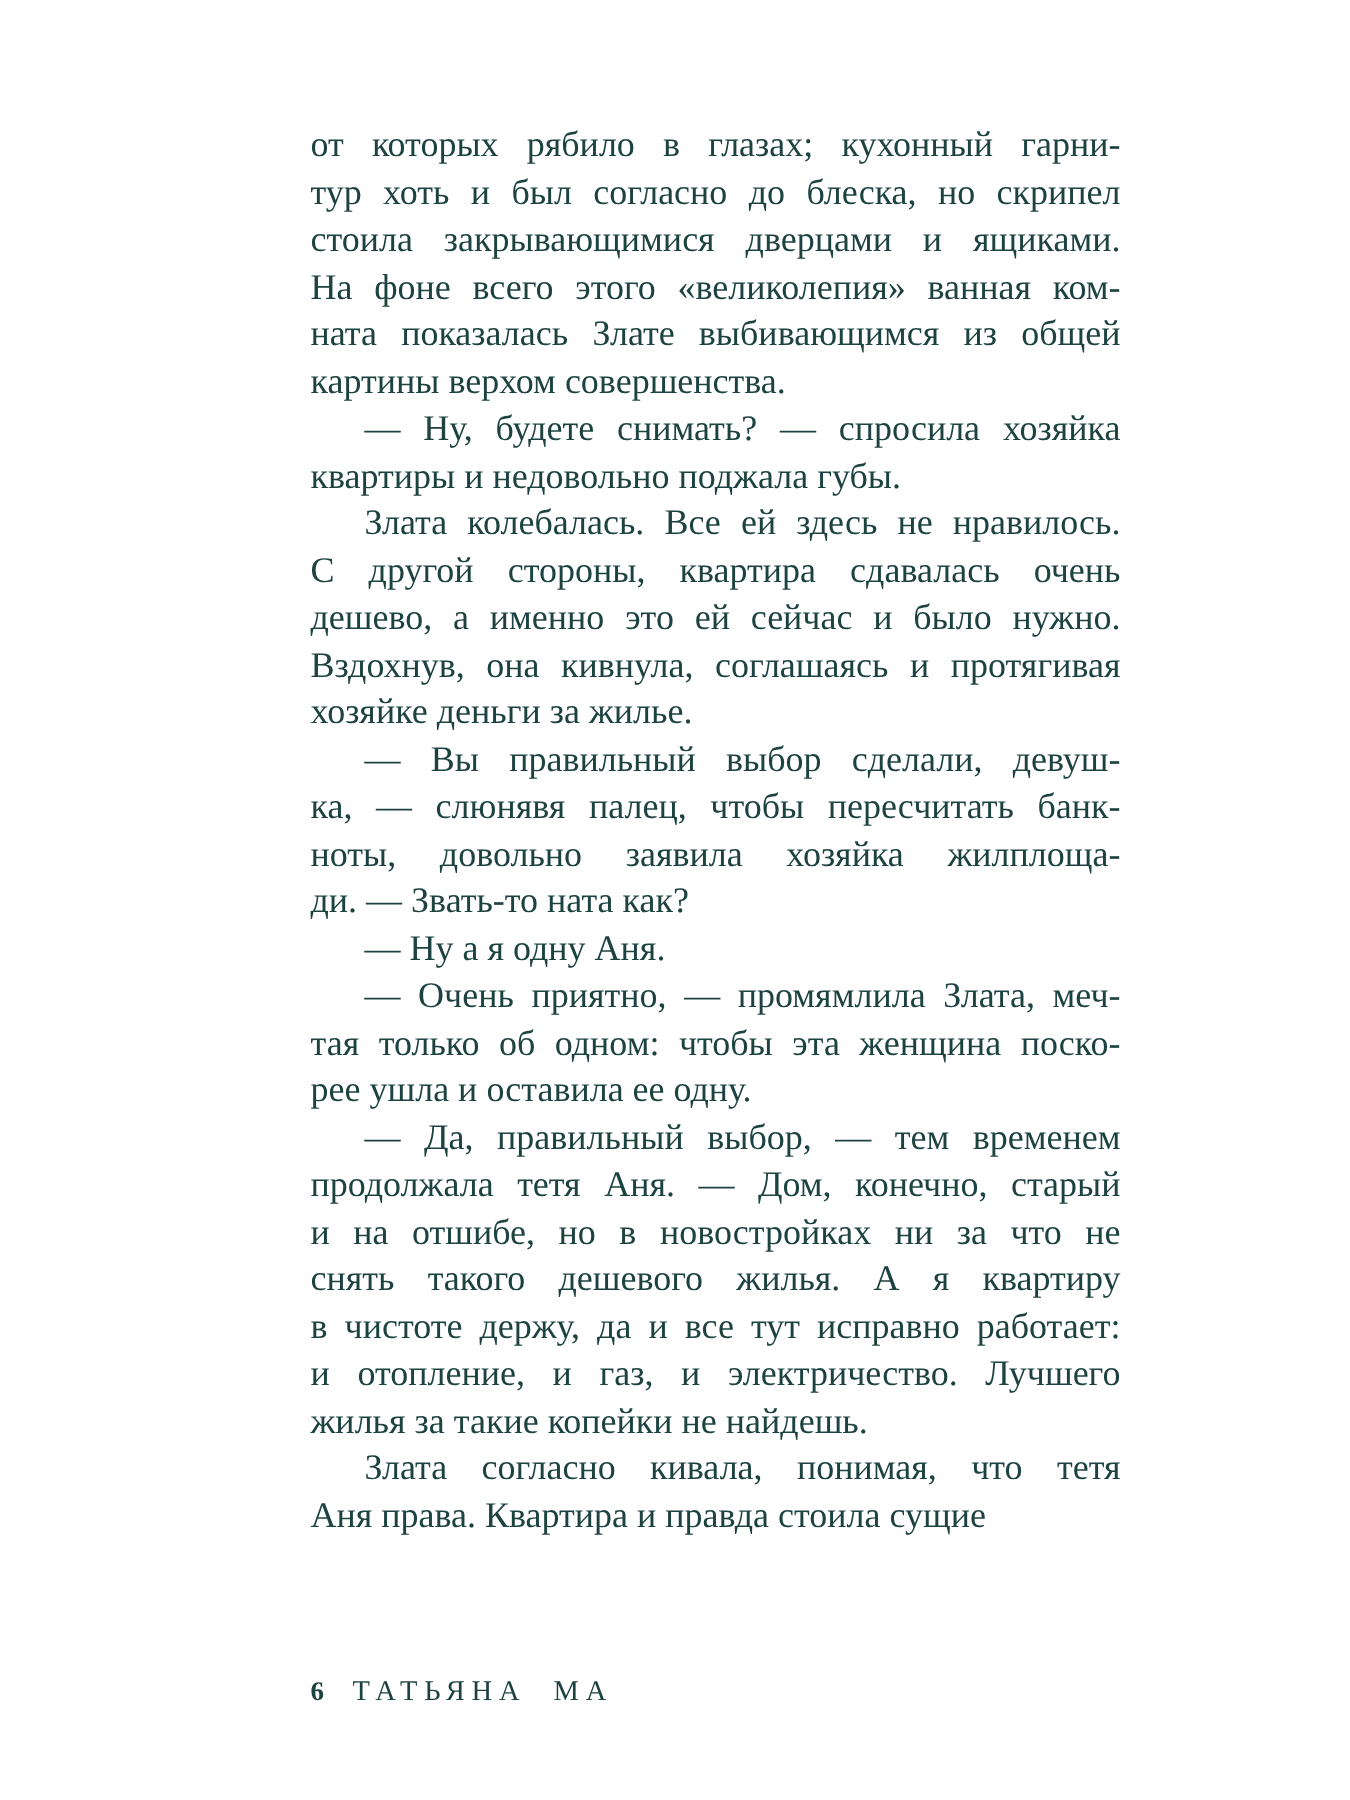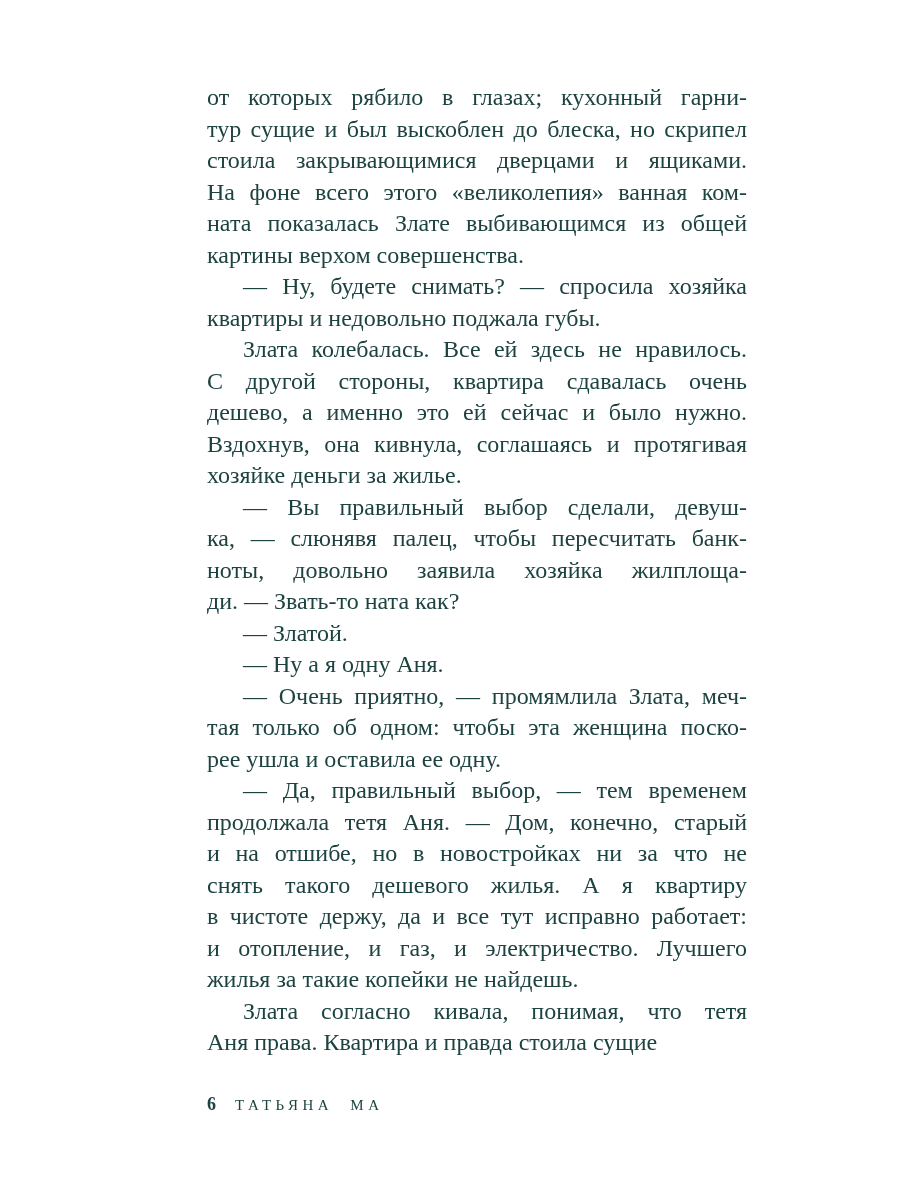--- a/index.html
+++ b/index.html
@@ -47,36 +47,37 @@
     width: 540px;
     display: flex;
     align-items: baseline;
   }
   .page-number {
     font-weight: bold;
     font-size: 18px;
     letter-spacing: 1px;
   }
   .author-name {
-    font-size: 15px;
+    font-size: 19px;
     letter-spacing: 4.5px;
     word-spacing: 9px;
     margin-left: 18px;
     text-transform: uppercase;
+    margin-top: 23px;
   }
 </style>
 </head>
 <body>
 
 <div class="page">
 
   <main class="text-block">
       <div class="paragraph">
         <div class="line">от которых рябило в глазах; кухонный гарни-</div>
-        <div class="line">тур сущие и был выскоблен до блеска, но скрипел</div>
+        <div class="line">тур хоть и был согласно до блеска, но скрипел</div>
         <div class="line">стоила закрывающимися дверцами и ящиками.</div>
         <div class="line">На фоне всего этого «великолепия» ванная ком-</div>
         <div class="line">ната показалась Злате выбивающимся из общей</div>
         <div class="line para-end">картины верхом совершенства.</div>
       </div>
       <div class="paragraph">
         <div class="line indent-first">— Ну, будете снимать? — спросила хозяйка</div>
         <div class="line para-end">квартиры и недовольно поджала губы.</div>
       </div>
       <div class="paragraph">
@@ -84,23 +85,20 @@
         <div class="line">С другой стороны, квартира сдавалась очень</div>
         <div class="line">дешево, а именно это ей сейчас и было нужно.</div>
         <div class="line">Вздохнув, она кивнула, соглашаясь и протягивая</div>
         <div class="line para-end">хозяйке деньги за жилье.</div>
       </div>
       <div class="paragraph">
         <div class="line indent-first">— Вы правильный выбор сделали, девуш-</div>
         <div class="line">ка, — слюнявя палец, чтобы пересчитать банк-</div>
         <div class="line">ноты, довольно заявила хозяйка жилплоща-</div>
         <div class="line para-end">ди. — Звать-то ната как?</div>
-      </div>
-      <div class="paragraph">
-        <div class="line para-end indent-first">— Златой.</div>
       </div>
       <div class="paragraph">
         <div class="line para-end indent-first">— Ну а я одну Аня.</div>
       </div>
       <div class="paragraph">
         <div class="line indent-first">— Очень приятно, — промямлила Злата, меч-</div>
         <div class="line">тая только об одном: чтобы эта женщина поско-</div>
         <div class="line para-end">рее ушла и оставила ее одну.</div>
       </div>
       <div class="paragraph">

